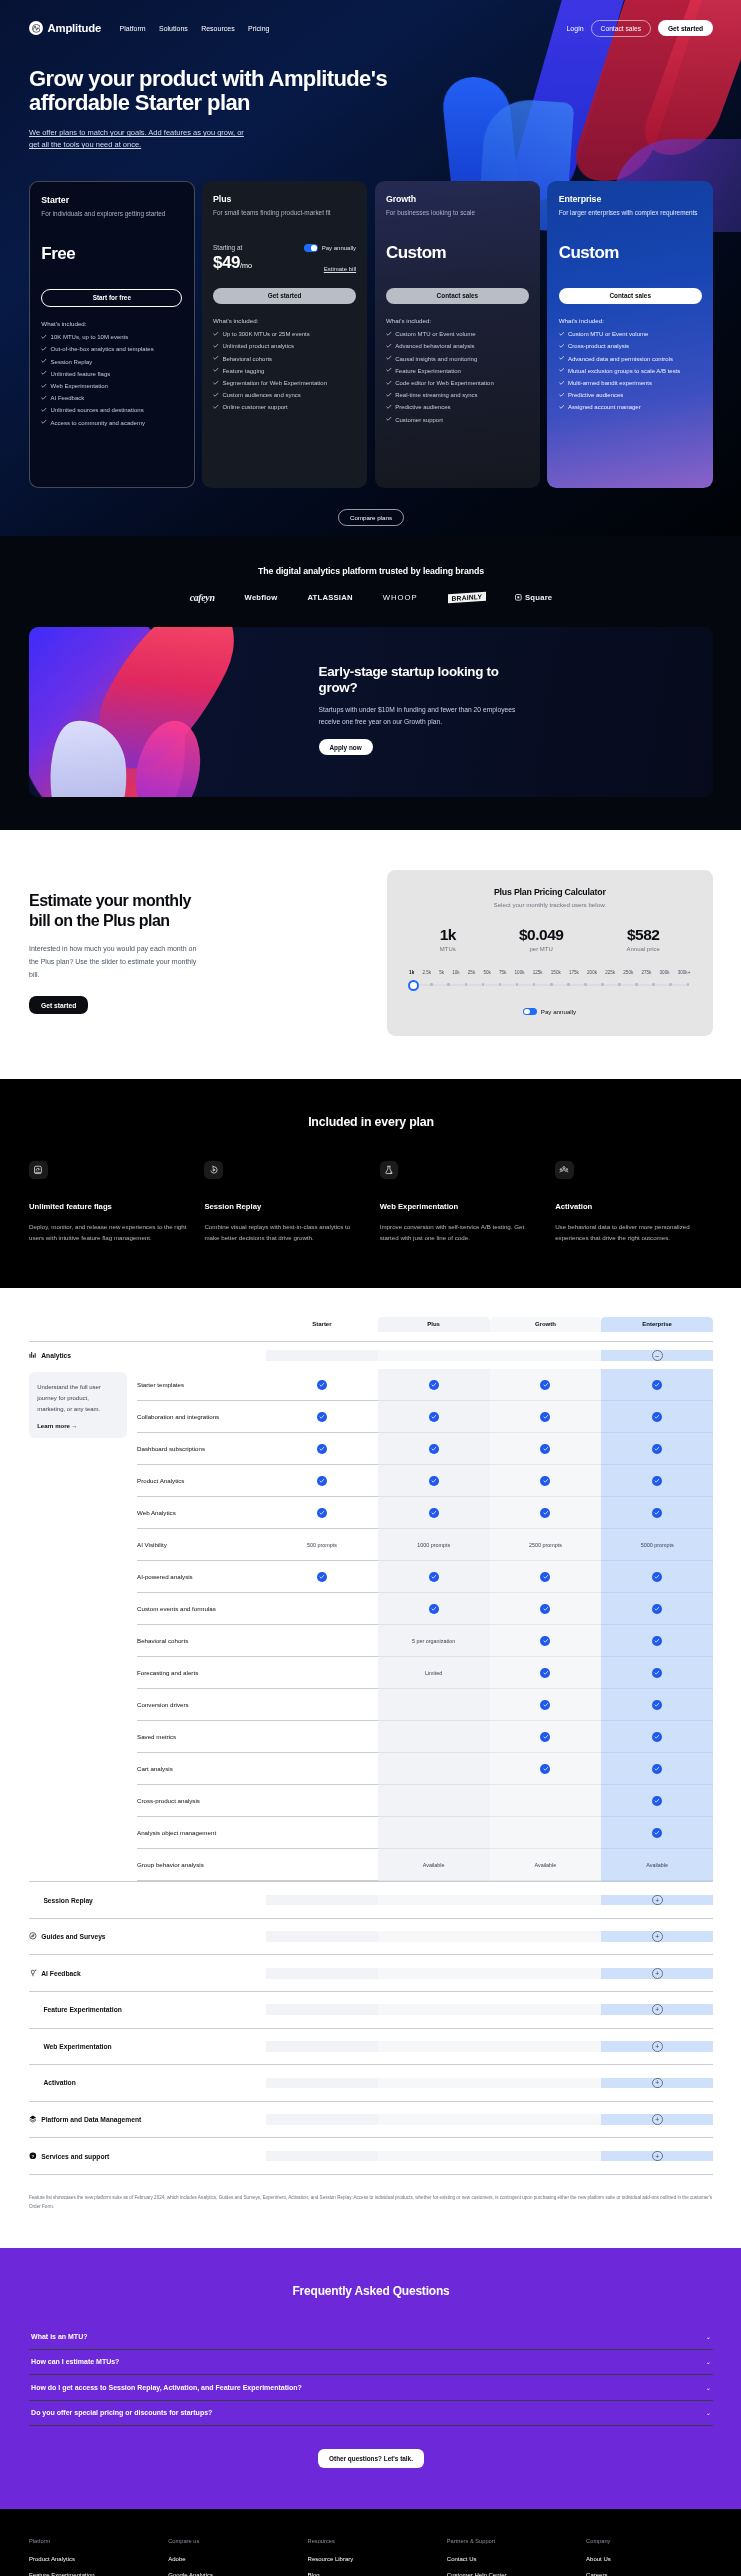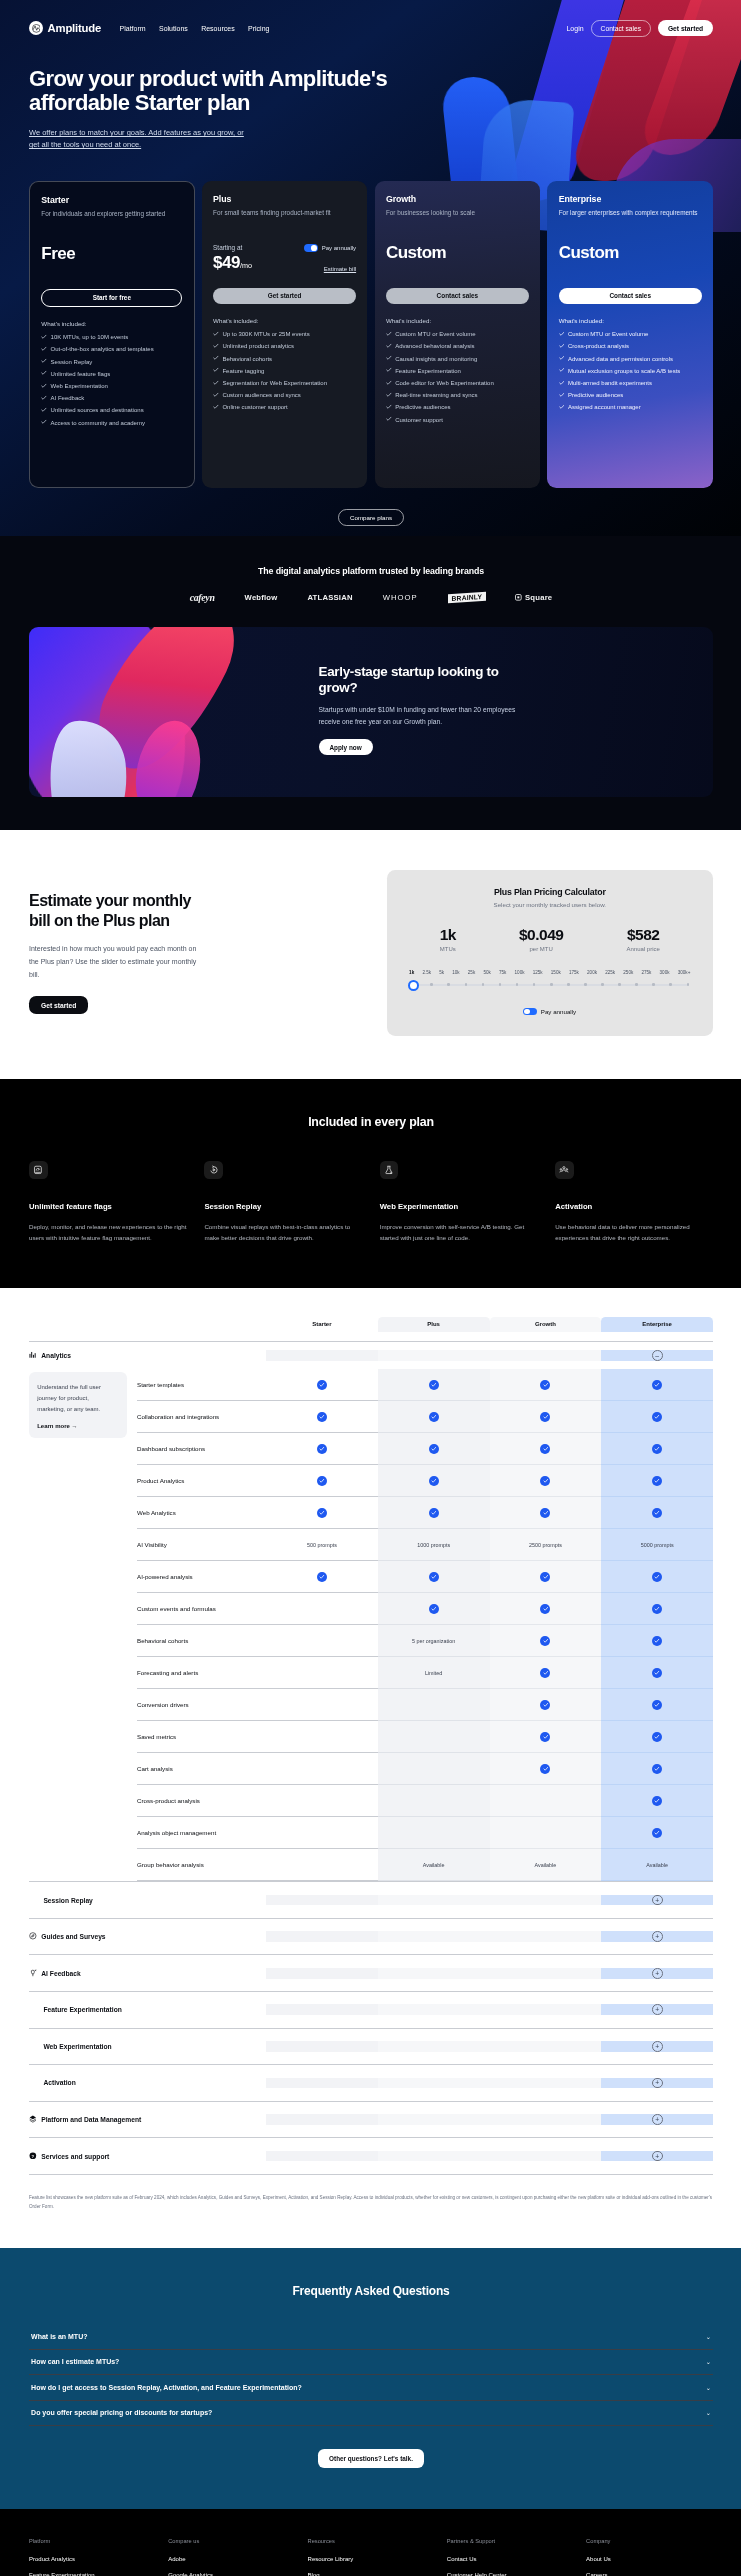--- a/index.html
+++ b/index.html
@@ -147,21 +147,21 @@
   .rows{grid-column:2 / span 5;display:grid;grid-template-columns:129px repeat(4,1fr);}
   .cell{display:flex;align-items:center;justify-content:center;font-size:5.4px;color:#3c4250;border-bottom:0.5px solid #c9ccd2;height:32px;}
   .cell.lbl{justify-content:flex-start;color:#0b0d12;font-size:6.2px;}
   .cell.c2{background:#f2f3f6;border-bottom-color:#dfe2e8;}
   .cell.c3{background:#f6f7f9;border-bottom-color:#e4e7ec;}
   .cell.c4{background:#cfe0fb;border-bottom-color:#bcd4f7;}
   .bchk{width:9.8px;height:9.8px;border-radius:50%;background:#1f59f0;display:flex;align-items:center;justify-content:center;}
   .foot-note{color:#6b7280;font-size:4.6px;line-height:1.9;margin-top:19.6px;}
 
   
-  .faq-sec{background:#0c4a6e;padding:36px 29px 41px;}
+  .faq-sec{background:#6d28d9;padding:36px 29px 41px;}
   .faq-h{color:#fff;text-align:center;font-size:12px;font-weight:600;letter-spacing:-0.2px;margin-bottom:26px;}
   .faq-item{display:flex;align-items:center;justify-content:space-between;padding:8.8px 2.1px;border-bottom:0.5px solid #3a3d45;}
   .faq-q{color:#fff;font-size:7px;font-weight:600;}
   .chev{color:#fff;font-size:6.2px;}
   .faq-cta{display:flex;justify-content:center;margin-top:23px;}
   .faq-btn{background:#fff;color:#0b0d12;border-radius:6.2px;padding:5.7px 11.3px;font-size:6.4px;font-weight:600;}
 
   
   .ft{background:#000;padding:29px 29px 0;}
   .ft-cols{display:grid;grid-template-columns:repeat(5,1fr);gap:12.4px;}

